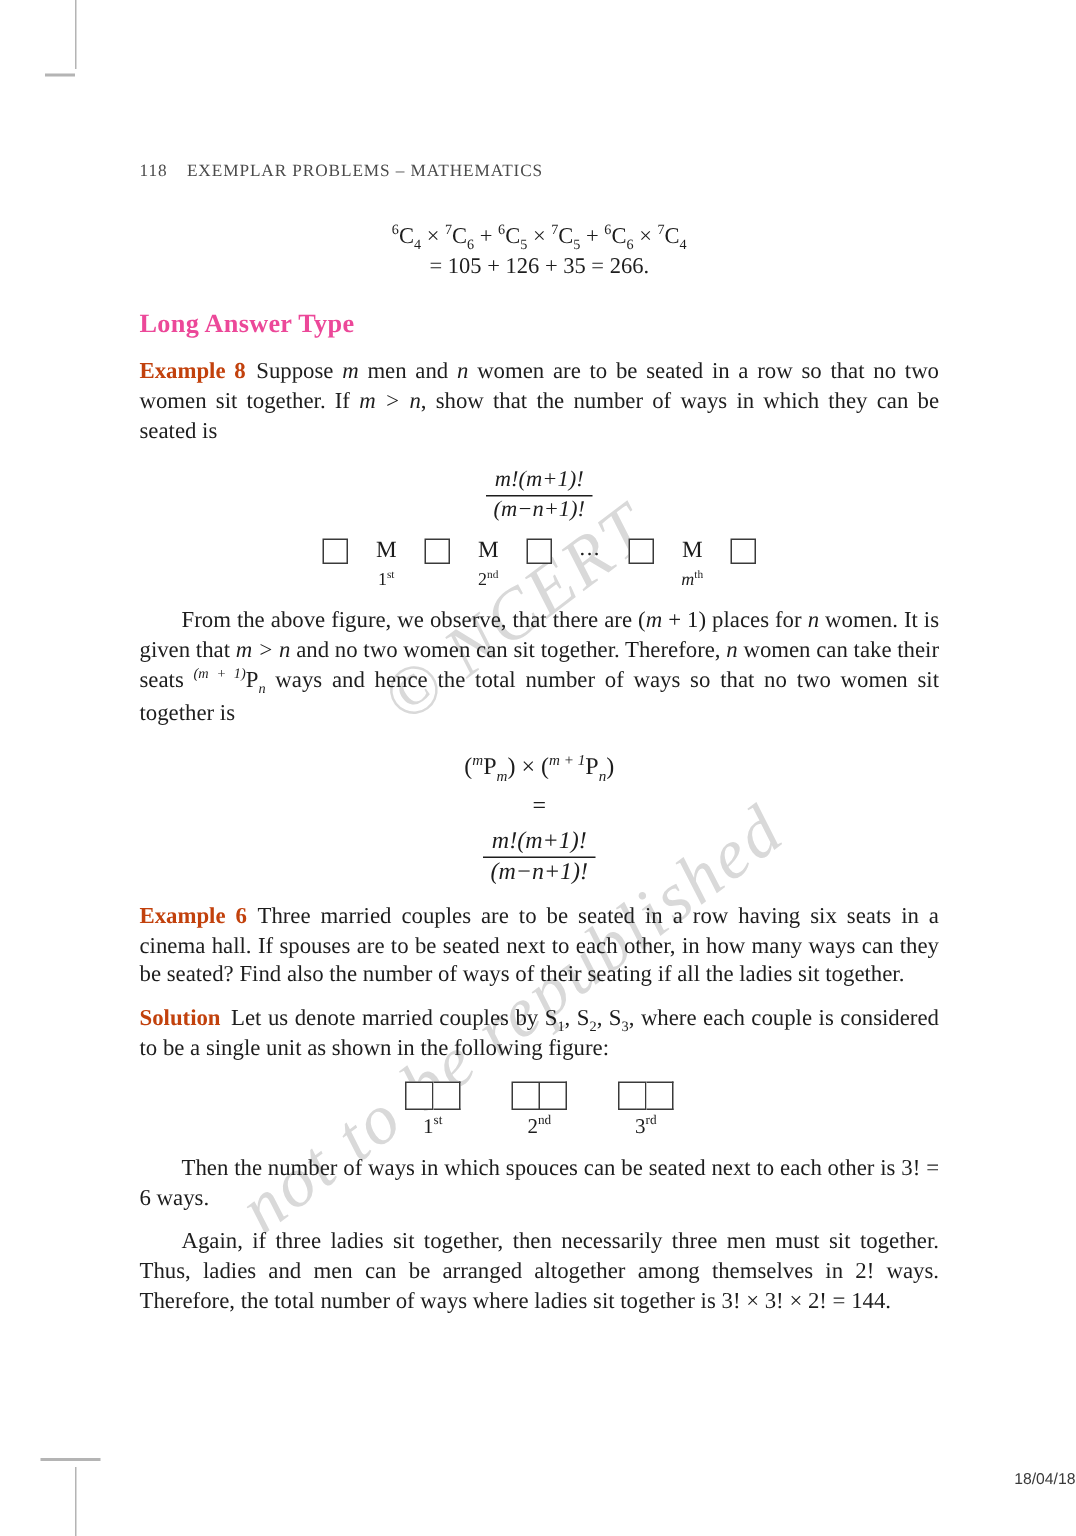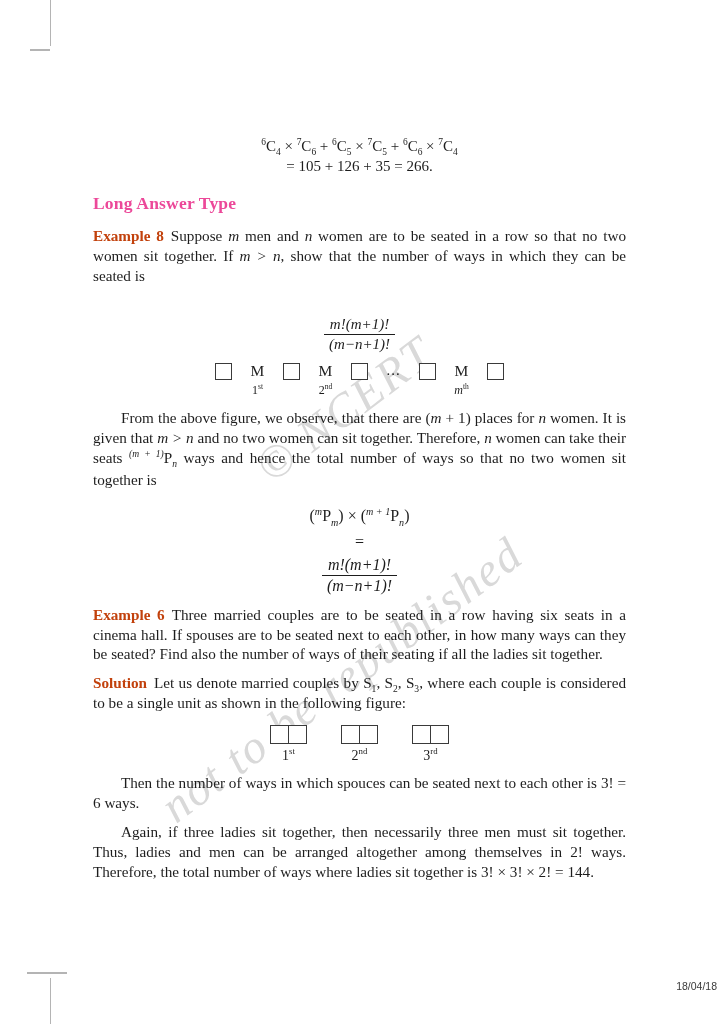--- a/index.html
+++ b/index.html
@@ -82,21 +82,21 @@
     font-size: 11.5px;
     letter-spacing: 0.6px;
     color: #4b4b4b;
     font-family: "Liberation Serif", "DejaVu Serif", serif;
     margin-bottom: 30px;
   }
   .runhead .pno { margin-right: 13px; }
 
   .display {
     text-align: center;
-    margin: 30px 0 8px 0;
+    margin: 14px 0 8px 0;
     font-size: 15px;
   }
   .display .l2 { display: block; margin-top: 3px; }
 
   .sec-head {
     color: #ec4899;
     font-weight: bold;
     font-size: 17.5px;
     margin: 18px 0 12px 0;
     letter-spacing: 0.2px;
@@ -247,20 +247,23 @@
 <div class="crop-v-bot"></div>
 
 <div class="watermark">
   <div class="wm-line wm-1">© NCERT</div>
   <div class="wm-line wm-2">not to be republished</div>
 </div>
 
 <div class="page">
   <div class="content">
 
+    <div class="runhead">
+      <span class="pno">118</span><span>EXEMPLAR PROBLEMS – MATHEMATICS</span>
+    </div>
 
     <div class="display">
       <span><sup>6</sup>C<sub>4</sub> × <sup>7</sup>C<sub>6</sub> + <sup>6</sup>C<sub>5</sub> × <sup>7</sup>C<sub>5</sub> + <sup>6</sup>C<sub>6</sub> × <sup>7</sup>C<sub>4</sub></span>
       <span class="l2">= <span>105</span> + <span>126</span> + <span>35</span> = <span>266.</span></span>
     </div>
 
     <div class="sec-head">Long Answer Type</div>
 
     <p class="body"><span class="lbl lbl-sp">Example 8</span><span>Suppose </span><i>m</i><span> men and </span><i>n</i><span> women are to be seated in a row so that no two women sit together. If </span><i>m &gt; n</i><span>, show that the number of ways in which they can be seated is</span></p>
 

